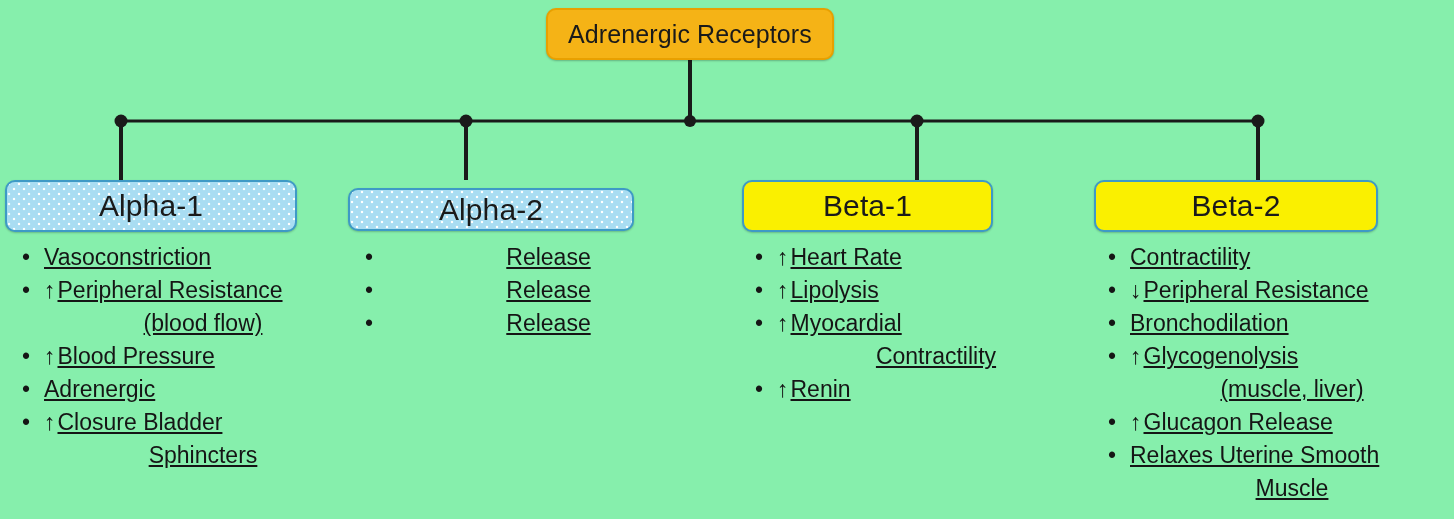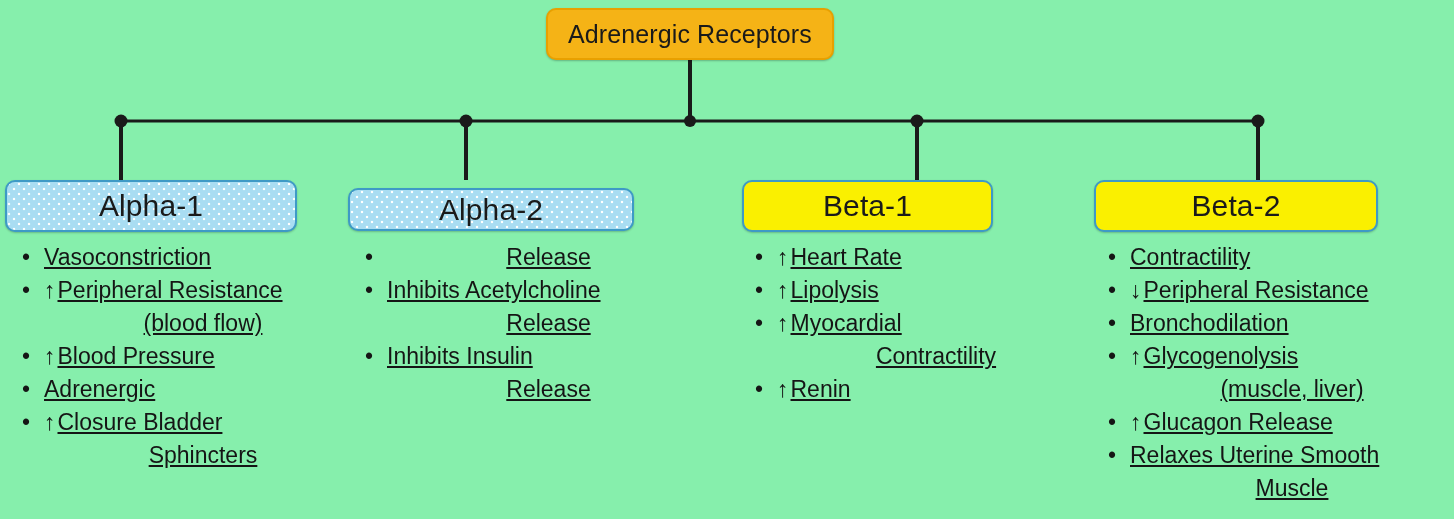--- a/index.html
+++ b/index.html
@@ -151,25 +151,25 @@
       <div class="node alpha" style="left: 348px; top: 188px; width: 286px; height: 43px;">
         <span class="node-label">Alpha-2</span>
       </div>
       <div class="bullets" style="left: 365px; top: 241px; width: 345px;">
         <div class="bullet-row">
           <span class="bullet-dot">•</span>
           <span class="bullet-text"><span class="cont">Release</span></span>
         </div>
         <div class="bullet-row">
           <span class="bullet-dot">•</span>
-          <span class="bullet-text"><span>Inhibits Acetylcholine</span><span class="cont">Release</span></span>
-        </div>
-        <div class="bullet-row">
-          <span class="bullet-dot">•</span>
-          <span class="bullet-text"><span>Inhibits Insulin</span><span class="cont">Release</span></span>
+          <span class="bullet-text"><span class="cont">Release</span></span>
+        </div>
+        <div class="bullet-row">
+          <span class="bullet-dot">•</span>
+          <span class="bullet-text"><span class="cont">Release</span></span>
         </div>
       </div>
       <div class="node beta" style="left: 742px; top: 180px; width: 251px; height: 52px;">
         <span class="node-label">Beta-1</span>
       </div>
       <div class="bullets" style="left: 755px; top: 241px; width: 340px;">
         <div class="bullet-row">
           <span class="bullet-dot">•</span>
           <span class="bullet-text"><span class="arrow">↑</span><span>Heart Rate</span></span>
         </div>

